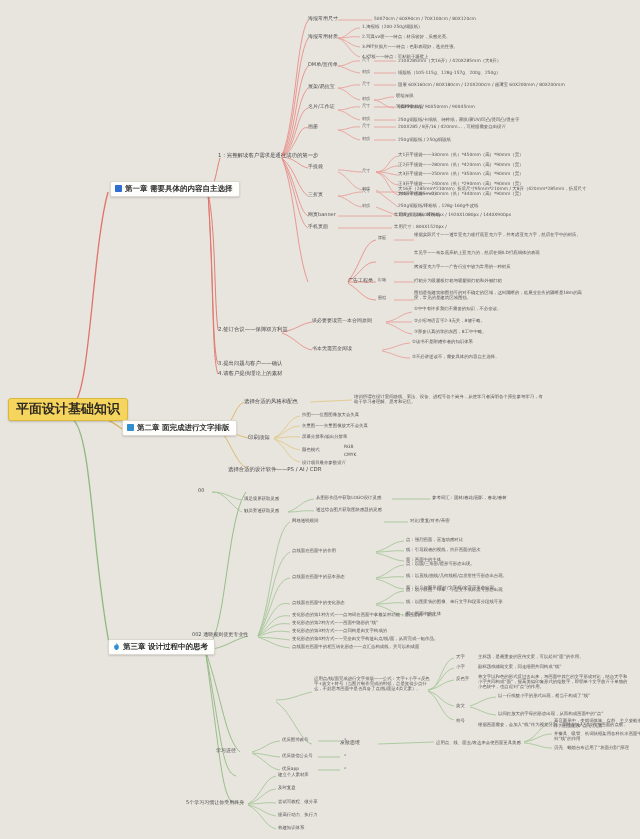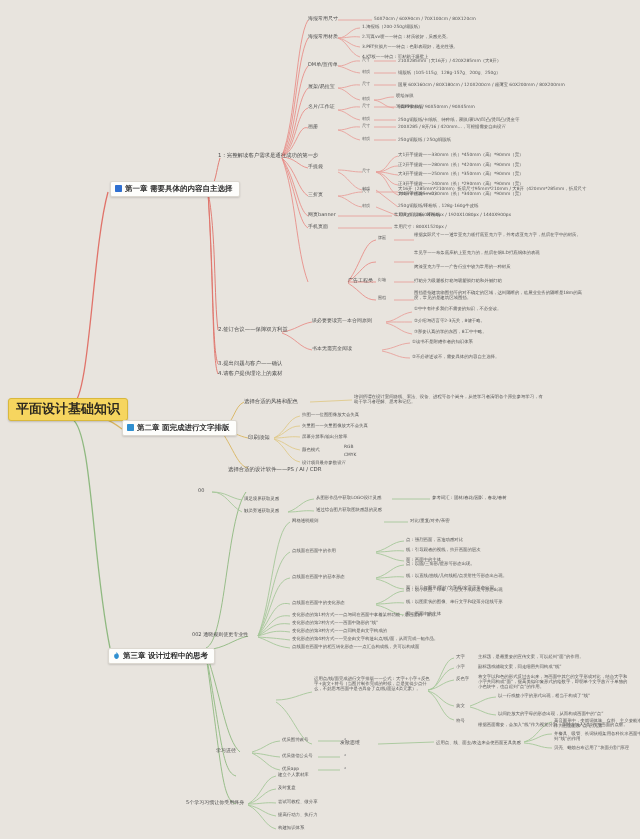--- a/index.html
+++ b/index.html
@@ -231,21 +231,21 @@
   <span>第一章 需要具体的内容自主选择</span>
 </div>
 
 <div class="node chapter" style="left:122px;top:420px;">
   <svg class="ico" viewBox="0 0 10 10">
         <rect x="0" y="0" width="10" height="10" rx="1" fill="#2f8fd0"></rect>
       </svg>
   <span>第二章 面完成进行文字排版</span>
 </div>
 
-<div class="node chapter" style="left:108px;top:639px;margin-top:9px;">
+<div class="node chapter" style="left:108px;top:639px;">
   <svg class="ico" viewBox="0 0 10 10">
     <path d="M5 0 C6.4 2.2 8.4 3.2 8.4 5.8 C8.4 8.1 6.9 10 5 10 C3.1 10 1.6 8.1 1.6 5.8 C1.6 4 2.7 3.4 3.4 2.2 C3.8 3.4 4.2 3.6 4.6 3.2 C5 2.6 4.7 1.3 5 0 Z" fill="#2f8fd0"></path>
   </svg>
   <span>第三章 设计过程中的思考</span>
 </div>
 
 <div class="node l2" style="left:218px;top:152px;">
   <span>1：完整解读客户需求是通往成功的第一步</span>
 </div>
 <div class="node l2" style="left:218px;top:326px;">

